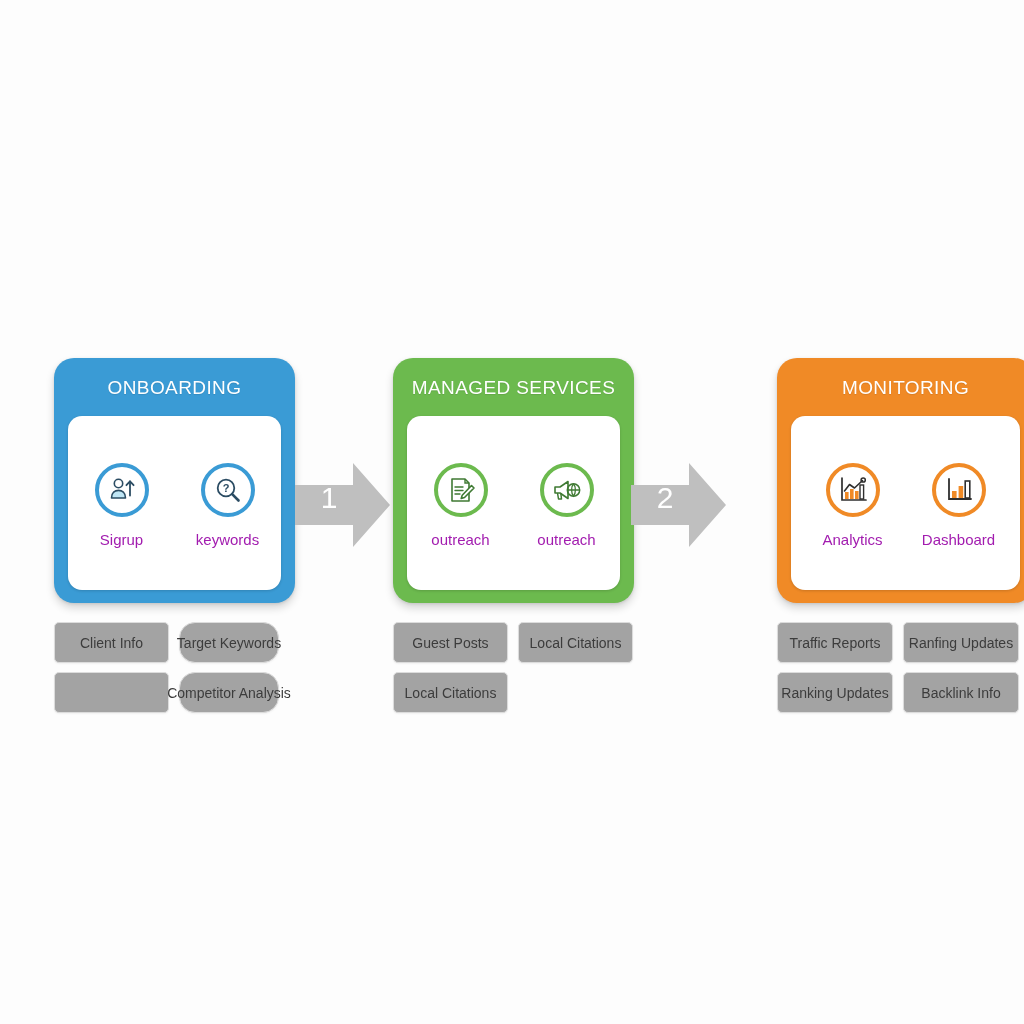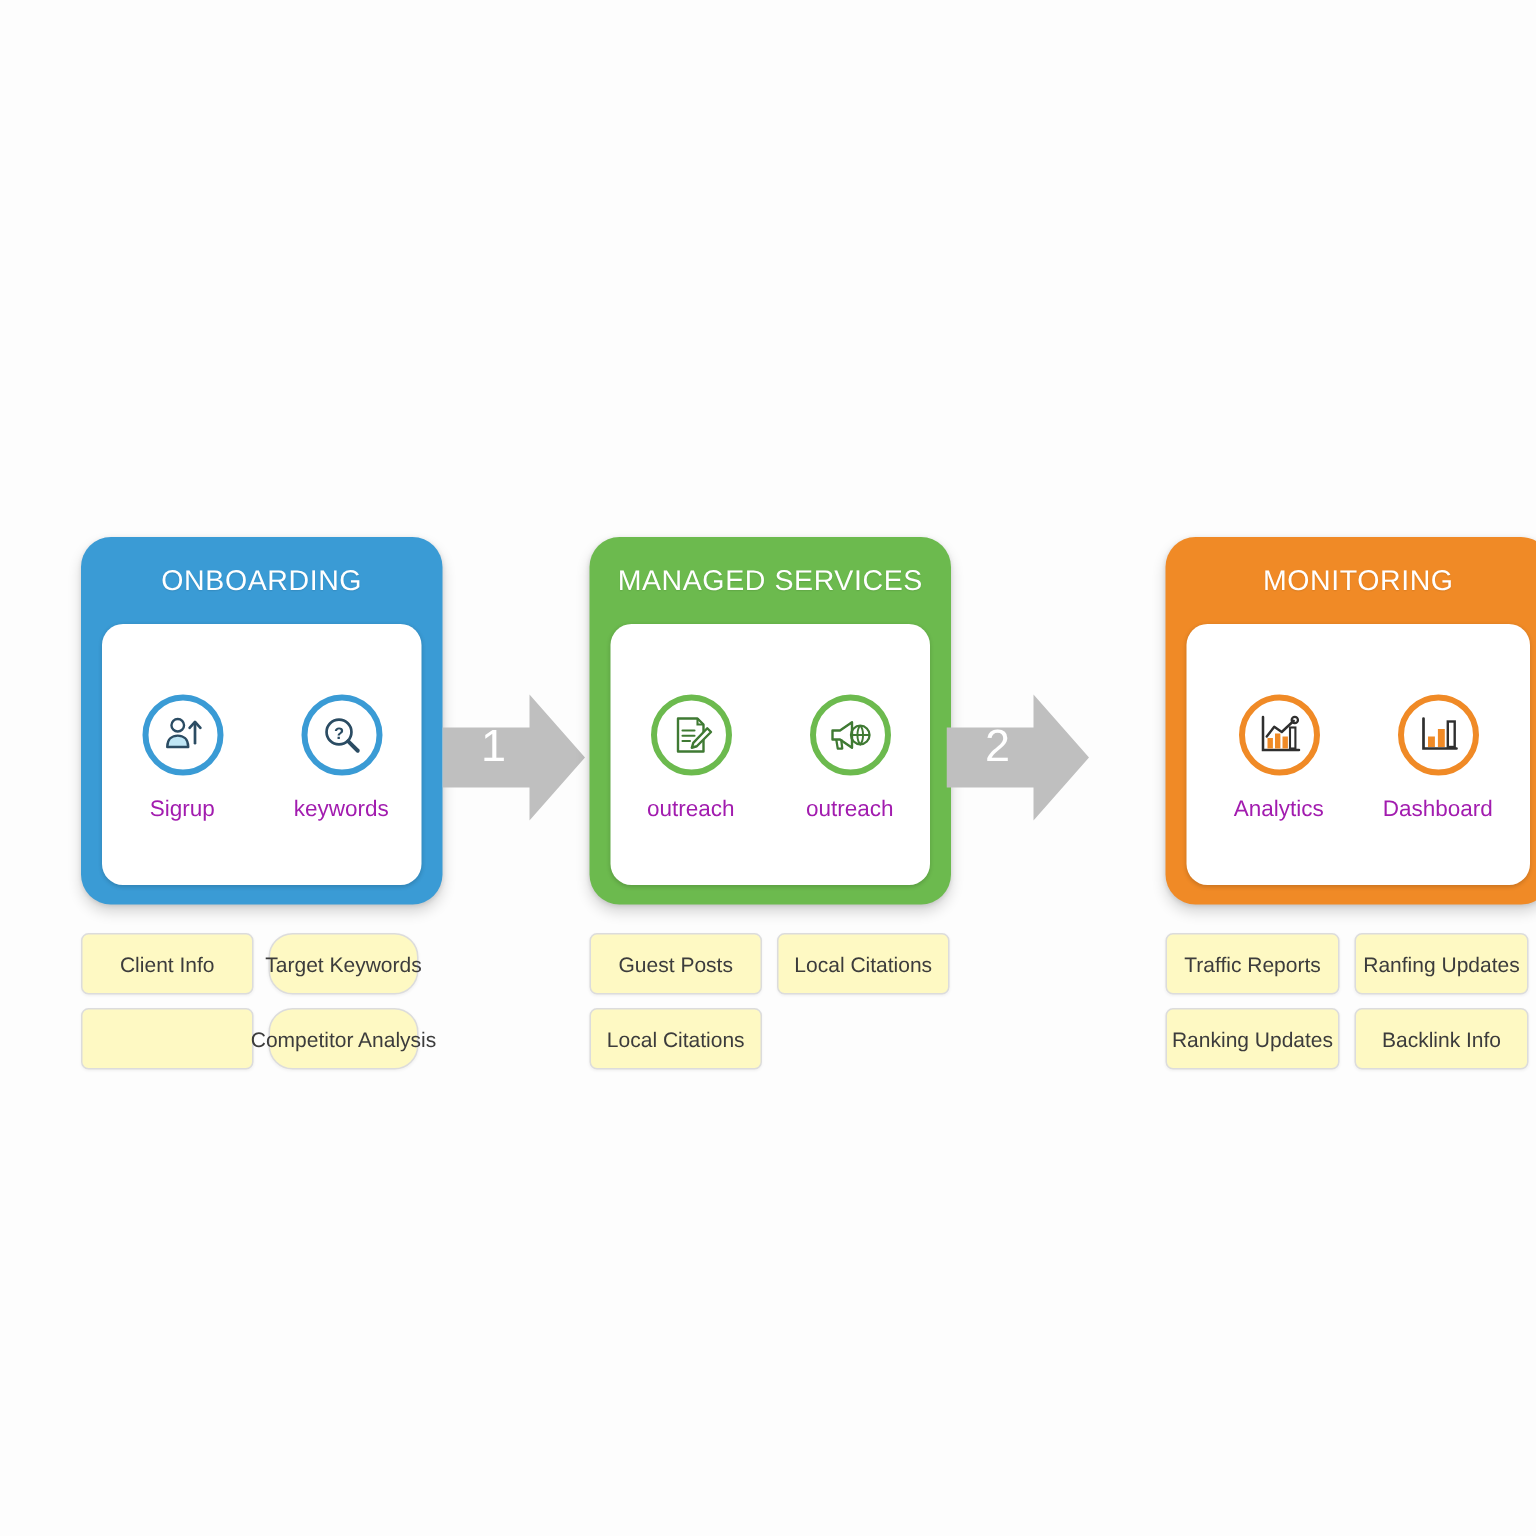--- a/index.html
+++ b/index.html
@@ -116,21 +116,21 @@
     display: flex;
     flex-wrap: wrap;
     gap: 9px 10px;
   }
   .tag {
     width: 115px;
     height: 41px;
     box-sizing: border-box;
     border: 1px solid #dcdcdc;
     border-radius: 5px;
-    background: #fef9c3;
+    background: #a3a3a3;
     box-shadow: 0 1px 2px rgba(0,0,0,0.05);
     display: flex;
     align-items: center;
     justify-content: center;
     font-size: 14px;
     color: #3c3c3c;
     white-space: nowrap;
     overflow: visible;
   }
   .stage-1 .tag:nth-child(2),

